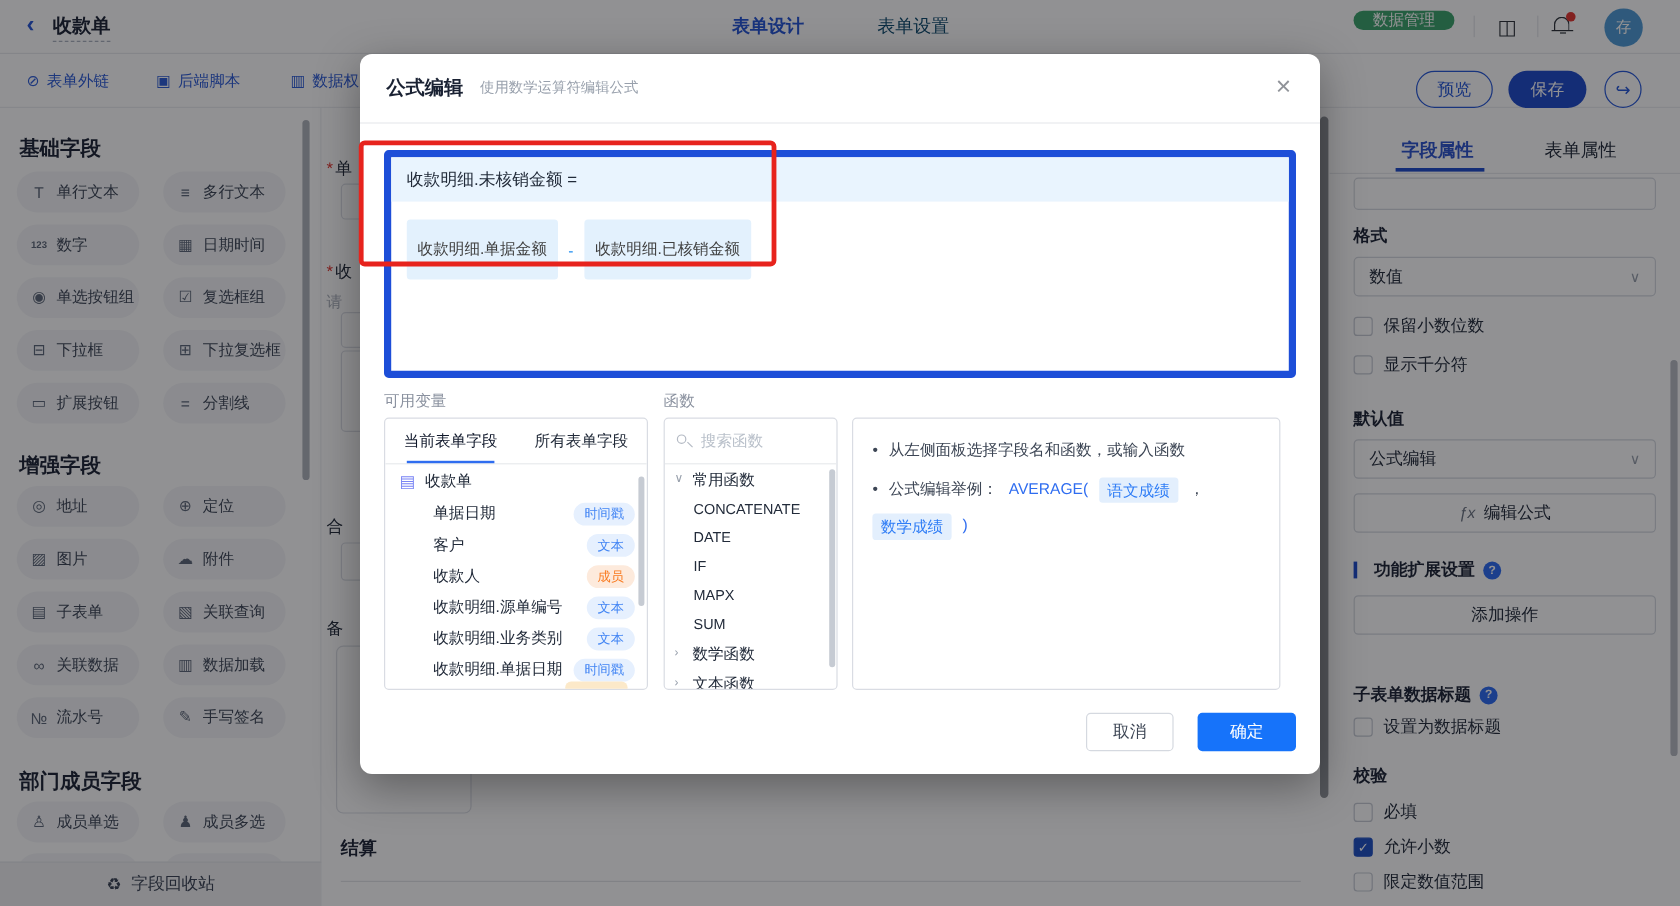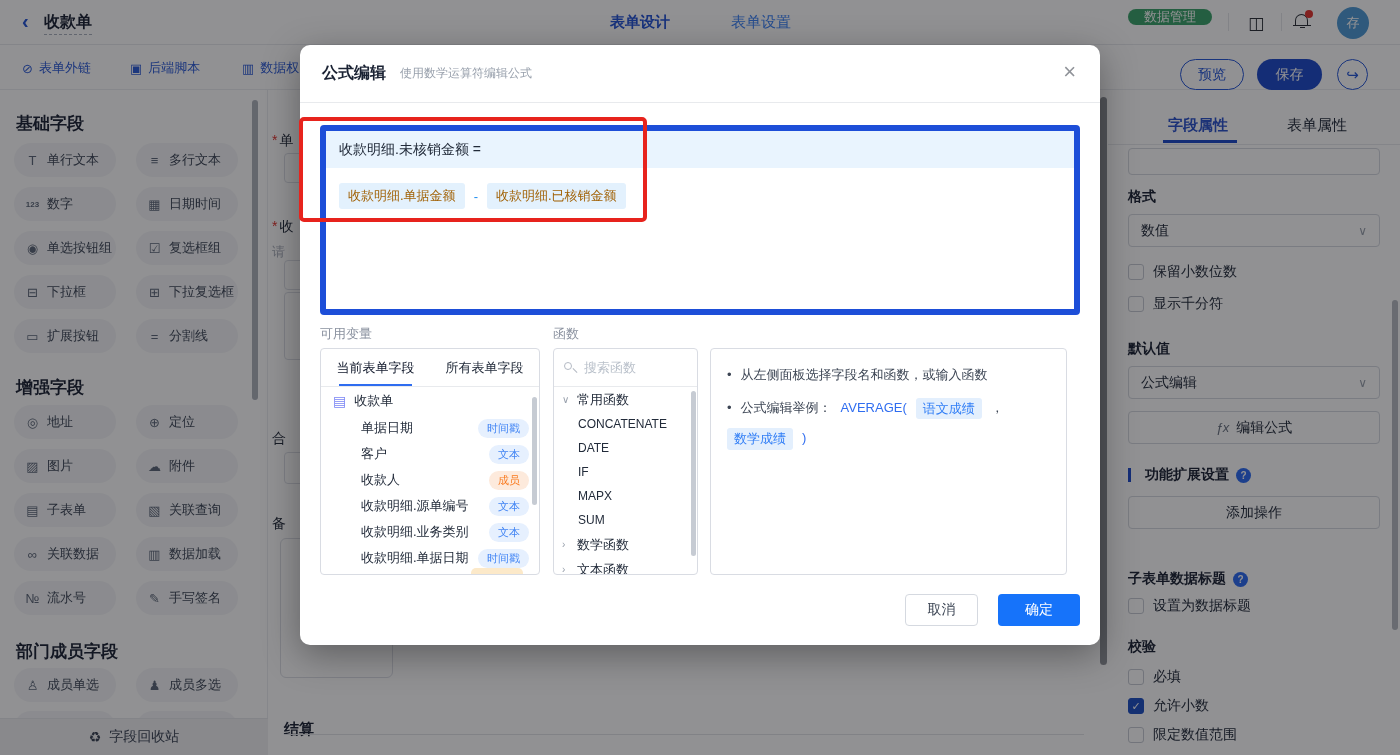--- a/index.html
+++ b/index.html
@@ -5,21 +5,21 @@
   *{margin:0;padding:0;box-sizing:border-box}
   html,body{background:#888}
   .app{position:relative;width:1400px;height:755px;background:#fff;overflow:hidden;
        font-family:"Liberation Sans","DejaVu Sans",sans-serif;color:#222b3a}
 
   
   .topbar{position:absolute;left:0;top:0;width:1400px;height:45px;background:#fff;border-bottom:1px solid #e8eaed}
   .back{position:absolute;left:22px;top:10px;font-size:20px;font-weight:bold;color:#2454d6;cursor:pointer}
   .apptitle{position:absolute;left:44px;top:12px;font-size:16px;font-weight:600;color:#1a2233}
   .title-dash{position:absolute;left:44px;top:34px;width:48px;border-bottom:1px dashed #a9b1bd}
-  .toptab{position:absolute;top:13px;font-size:15px;color:#3b82f6;cursor:pointer}
+  .toptab{position:absolute;top:13px;font-size:15px;color:#0c4a6e;cursor:pointer}
   .toptab.active{color:#2454d6;font-weight:600}
   .pill-green{position:absolute;left:1128px;top:9px;width:84px;height:16px;border-radius:14px;background:#3aa36a;
        color:#fff;font-size:13px;border:none;display:flex;align-items:center;justify-content:center;cursor:pointer}
   .vdiv{position:absolute;top:13px;width:0;height:18px;border-left:1px solid #e3e5e9}
   .book{position:absolute;left:1248px;top:13px;font-size:17px;color:#2a2f36;cursor:pointer}
   .bell{position:absolute;left:1294px;top:13px;width:16px;height:17px;cursor:pointer}
   .bell i{position:absolute;left:1px;top:1px;width:13px;height:11px;border:1.8px solid #2a2f36;border-bottom:none;border-radius:7px 7px 0 0}
   .bell u{position:absolute;left:-1px;top:12px;width:18px;border-top:1.8px solid #2a2f36}
   .bell s{position:absolute;left:6px;top:14px;width:5px;border-top:1.8px solid #2a2f36}
   .bell .dot{position:absolute;right:-3px;top:-3px;width:8px;height:8px;border-radius:50%;background:#e3342f}
@@ -87,21 +87,21 @@
   .modal{position:absolute;left:300px;top:45px;width:800px;height:600px;background:#fff;border-radius:10px;z-index:20;
        box-shadow:0 10px 36px rgba(0,0,0,0.35)}
   .mhead{position:absolute;left:0;top:0;width:800px;height:58px;border-bottom:1px solid #e8eaed;
        display:flex;align-items:center;padding:0 22px}
   .mtitle{font-size:16px;font-weight:700;color:#1a2233}
   .msub{font-size:12px;color:#98a0ac;margin-left:14px}
   .mclose{position:absolute;right:24px;top:16px;font-size:22px;color:#909399;cursor:pointer;line-height:1}
   .fmbox{position:absolute;left:20px;top:80px;width:760px;height:190px;border:6px solid #1d4ed8;border-radius:4px;overflow:hidden}
   .fmrow1{height:37px;background:#e9f4fe;display:flex;align-items:center;padding:0 13px;font-size:14px;color:#222b3a}
   .fmrow2{display:flex;align-items:center;gap:9px;padding:15px 13px;font-size:13px}
-  .token{background:#e3f1fd;color:#a16207;padding:4px 9px;border-radius:3px;cursor:pointer}
+  .token{background:#e3f1fd;color:#404040;padding:16px 9px;border-radius:3px;cursor:pointer}
   .op{color:#1d8df0}
   .panlab{position:absolute;font-size:13px;color:#8a919f}
   .varbox{position:absolute;left:20px;top:303px;width:220px;height:227px;border:1px solid #d9dce3;border-radius:4px;overflow:hidden}
   .vtabs{display:flex;height:38px;border-bottom:1px solid #e8eaed;font-size:13px}
   .vtab{flex:1;display:flex;align-items:center;justify-content:center;cursor:pointer;position:relative;color:#222b3a}
   .vtab.active{color:#0f172a}
   .vtab.active::after{content:"";position:absolute;left:18px;right:18px;bottom:0;height:2px;background:#2f6df0}
   .vroot{display:flex;align-items:center;gap:8px;height:28px;padding:0 10px 0 12px;font-size:13px;color:#222b3a;cursor:pointer}
   .vroot .doc{color:#7a85f5;font-size:14px}
   .vrow{display:flex;align-items:center;height:26px;padding:0 10px 0 40px;font-size:13px;color:#222b3a;cursor:pointer}
@@ -285,21 +285,21 @@
   <div class="flabel" style="left:272px;top:132px"><span class="req">*</span><span>单</span></div>
   <div class="fbox" style="left:284px;top:153px;width:90px;height:30px"></div>
   <div class="flabel" style="left:272px;top:218px"><span class="req">*</span><span>收</span></div>
   <div class="ph" style="left:272px;top:243px">请</div>
   <div class="fbox" style="left:284px;top:260px;width:90px;height:30px"></div>
   <div class="fbox" style="left:284px;top:292px;width:90px;height:68px"></div>
   <div class="flabel" style="left:272px;top:430px"><span>合</span></div>
   <div class="fbox" style="left:284px;top:452px;width:90px;height:32px"></div>
   <div class="flabel" style="left:272px;top:515px"><span>备</span></div>
   <div class="fbox" style="left:280px;top:538px;width:113px;height:140px;border-radius:6px"></div>
-  <div class="settle" style="left:284px;top:720px">结算</div>
+  <div class="settle" style="left:284px;top:698px">结算</div>
   <div class="hdiv" style="left:284px;top:734px;width:800px"></div>
   <div class="cv-scroll"></div>
 
   <div class="rpanel">
     <span class="ptab active" style="left:60px">字段属性</span>
     <span class="ptab" style="left:179px">表单属性</span>
     <div class="ptab-line"></div>
     <div class="pdiv"></div>
   </div>
   <div class="pinput" style="top:148px"></div>

